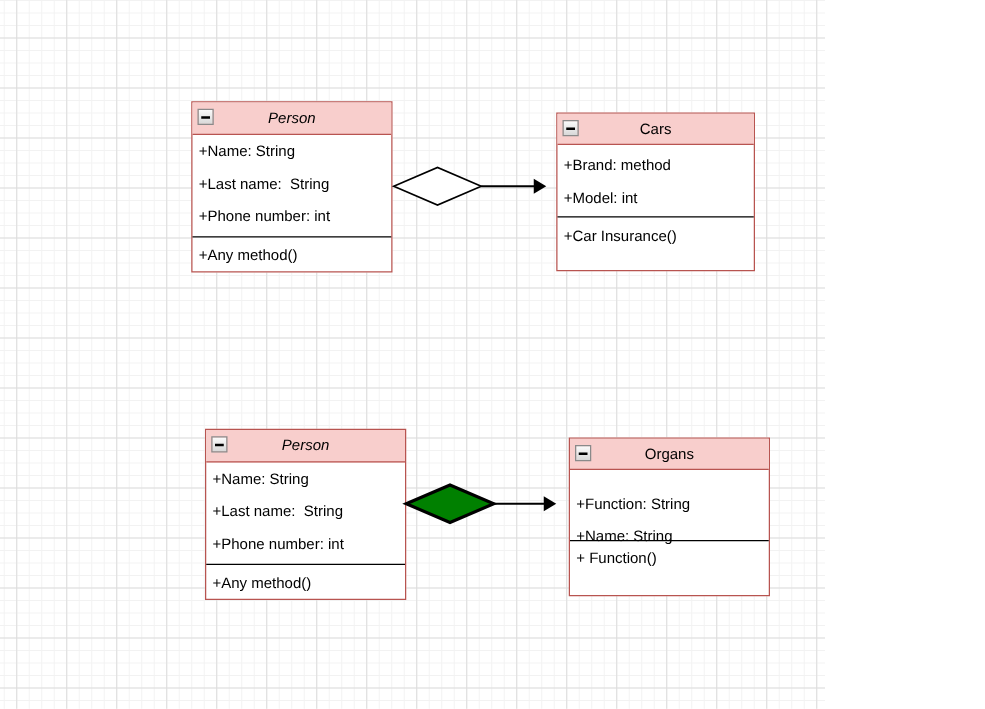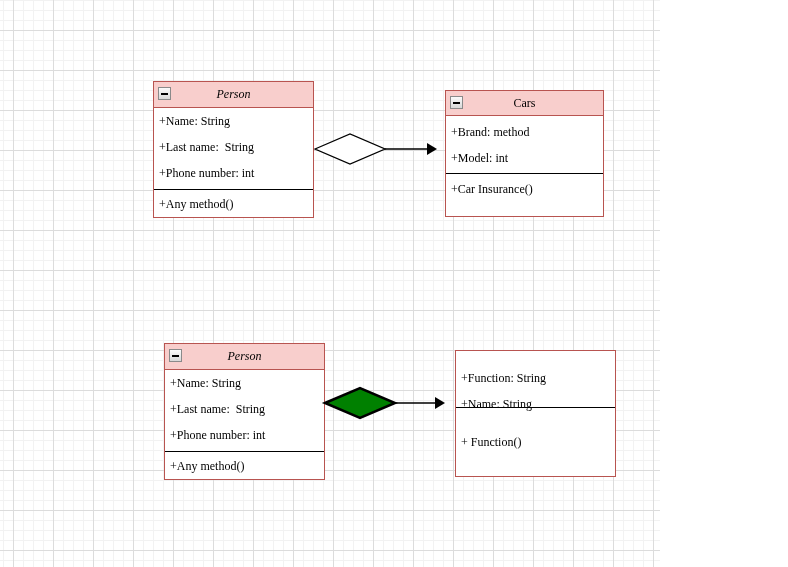--- a/index.html
+++ b/index.html
@@ -9,21 +9,20 @@
   }
   .canvas{
     position:relative;width:660px;height:567px;overflow:hidden;background:#ffffff;
     background-image:
       linear-gradient(to right,#dcdcdc 1px,transparent 1px),
       linear-gradient(to bottom,#dcdcdc 1px,transparent 1px),
       linear-gradient(to right,#f2f2f2 1px,transparent 1px),
       linear-gradient(to bottom,#f2f2f2 1px,transparent 1px);
     background-size:40px 40px,40px 40px,10px 10px,10px 10px;
     background-position:13px 0,0 30px,3px 0,0 0;
-    font-family:Liberation Serif, serif;
   }
   .uml-class{
     position:absolute;box-sizing:border-box;
     border:1px solid #b85450;background:#ffffff;
     display:flex;flex-direction:column;
   }
   .uml-header{
     position:relative;box-sizing:border-box;flex:0 0 auto;
     background:#f8cecc;border-bottom:1px solid #b85450;
     text-align:center;
@@ -104,25 +103,31 @@
       <div class="row">+Name: String</div>
       <div class="row">+Last name:  String</div>
       <div class="row">+Phone number: int</div>
     </div>
     <div class="methods" style="padding-top:1px">
       <div class="row">+Any method()</div>
     </div>
   </div>
 
   <div class="uml-class" style="left:455px;top:350px;width:161px;height:127px">
+    <div class="uml-header" style="height:25px">
+      <span class="collapse">
+          <span class="minus"></span>
+        </span>
+      <span class="uml-title" style="line-height:24px">Organs</span>
+    </div>
     <div class="attrs" style="height:56px;padding-top:14px">
       <div class="row">+Function: String</div>
       <div class="row">+Name: String</div>
     </div>
-    <div class="methods" style="padding-top:21px">
+    <div class="methods" style="padding-top:0">
       <div class="row">+ Function()</div>
     </div>
   </div>
 
   <svg class="connector" style="left:323px;top:385px" width="132" height="36" viewBox="0 0 132 36">
     <polygon points="2,18 37,3 72,18 37,33" fill="#008000" stroke="#000000" stroke-width="2.5"></polygon>
     <line x1="72" y1="18" x2="113" y2="18" stroke="#000000" stroke-width="1.6"></line>
     <polygon points="112,12 122,18 112,24" fill="#000000"></polygon>
   </svg>
 

